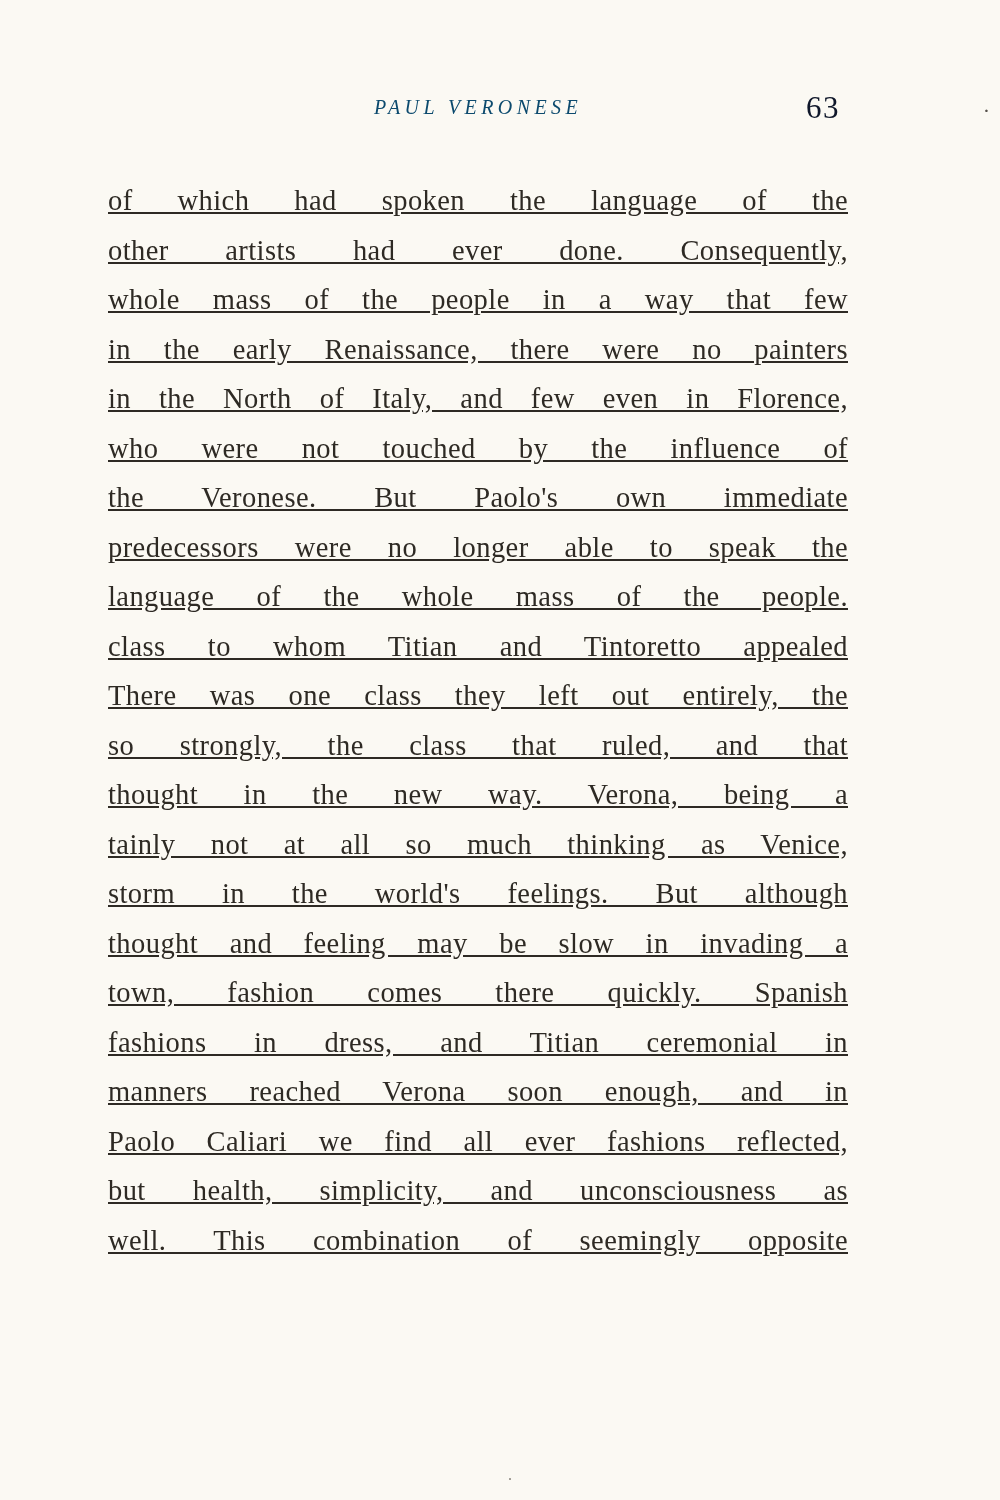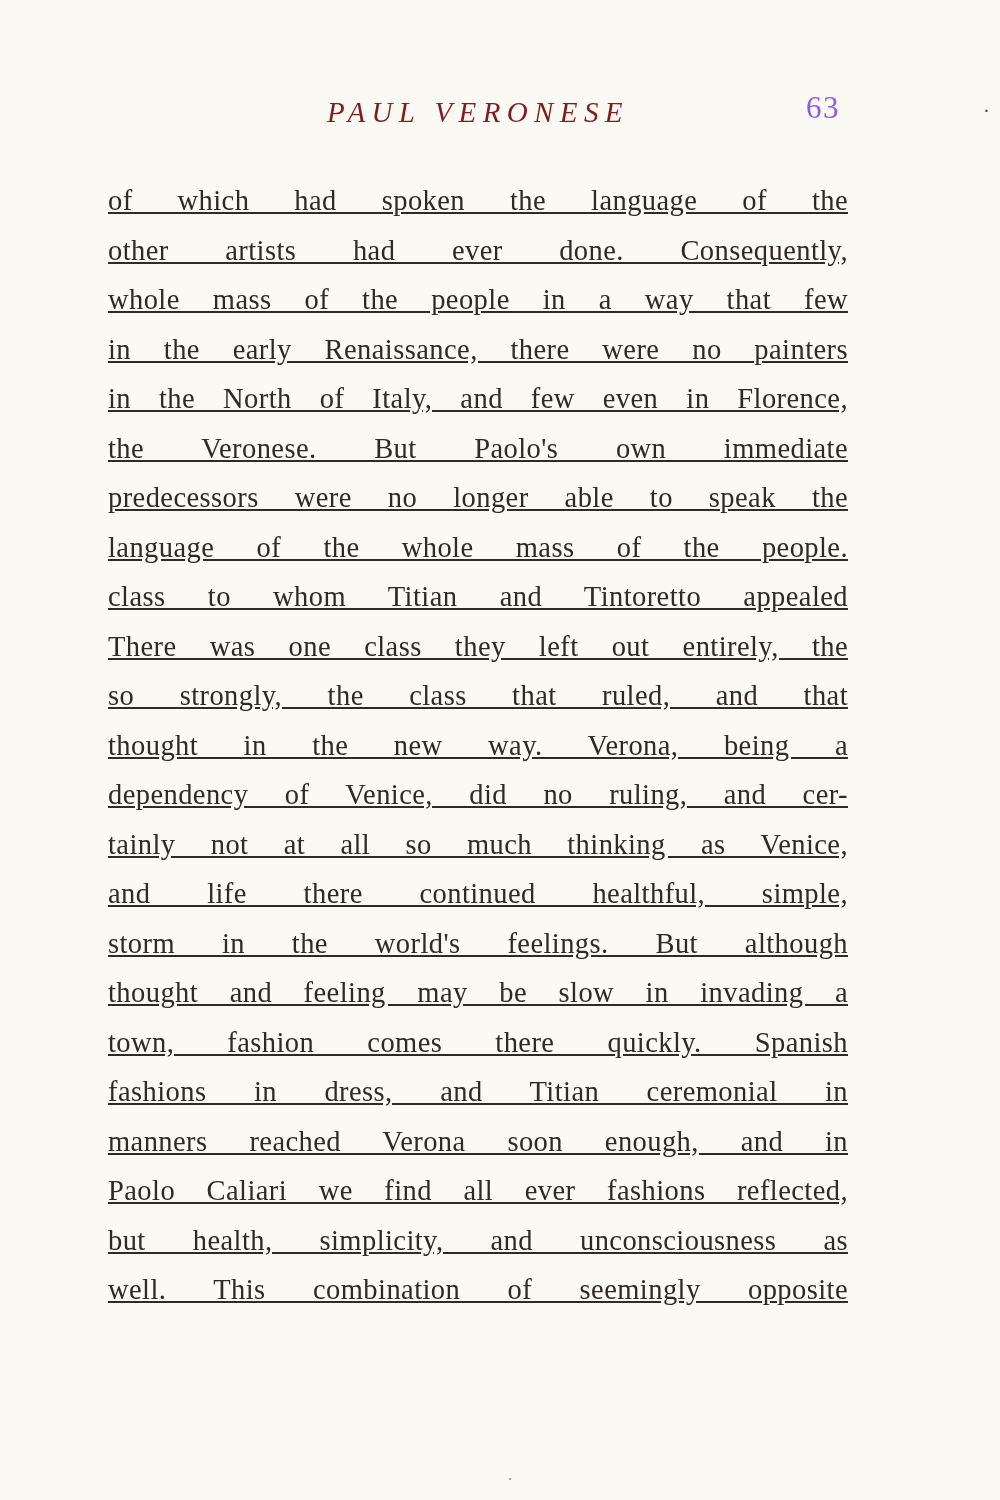--- a/index.html
+++ b/index.html
@@ -28,32 +28,32 @@
   .header-row {
     display: flex;
     align-items: baseline;
     justify-content: center;
     position: relative;
     height: 44px;
     margin-bottom: 36px;
   }
   .running-title {
     font-style: italic;
-    font-size: 29px;
+    font-size: 20px;
     letter-spacing: 0.22em;
-    color: #7f1d1d;
+    color: #0c4a6e;
     font-weight: 500;
   }
   .page-number {
     position: absolute;
     right: 8px;
     top: -6px;
     font-size: 31px;
     letter-spacing: 0.05em;
-    color: #8b5cf6;
+    color: #0f172a;
     font-style: normal;
   }
   .body-text {
     font-size: 28.5px;
   }
   .body-text .line {
     text-align: justify;
     text-align-last: justify;
     height: 49.5px;
     line-height: 49.5px;
@@ -89,30 +89,29 @@
       <span class="running-title">PAUL VERONESE</span>
       <span class="page-number">63</span>
     </div>
 
     <div class="body-text">
         <div class="line">of which had spoken the language of the</div>
         <div class="line">other artists had ever done.  Consequently,</div>
         <div class="line">whole mass of the people in a way that few</div>
         <div class="line">in the early Renaissance, there were no painters</div>
         <div class="line">in the North of Italy, and few even in Florence,</div>
+        <div class="line">who were not touched by the influence of</div>
         <div class="line">the Veronese.  But Paolo's own immediate</div>
         <div class="line">predecessors were no longer able to speak the</div>
         <div class="line">language of the whole mass of the people.</div>
         <div class="line">class to whom Titian and Tintoretto appealed</div>
         <div class="line">There was one class they left out entirely, the</div>
         <div class="line">so strongly, the class that ruled, and that</div>
         <div class="line">thought in the new way.  Verona, being a</div>
-        <div class="line">dependency of Venice, did no ruling, and cer-</div>
         <div class="line">tainly not at all so much thinking as Venice,</div>
-        <div class="line">and life there continued healthful, simple,</div>
         <div class="line">storm in the world's feelings.  But although</div>
         <div class="line">thought and feeling may be slow in invading a</div>
         <div class="line">town, fashion comes there quickly.  Spanish</div>
         <div class="line">fashions in dress, and Titian ceremonial in</div>
         <div class="line">manners reached Verona soon enough, and in</div>
         <div class="line">Paolo Caliari we find all ever fashions reflected,</div>
         <div class="line">but health, simplicity, and unconsciousness as</div>
         <div class="line">well.  This combination of seemingly opposite</div>
       </div>
 

